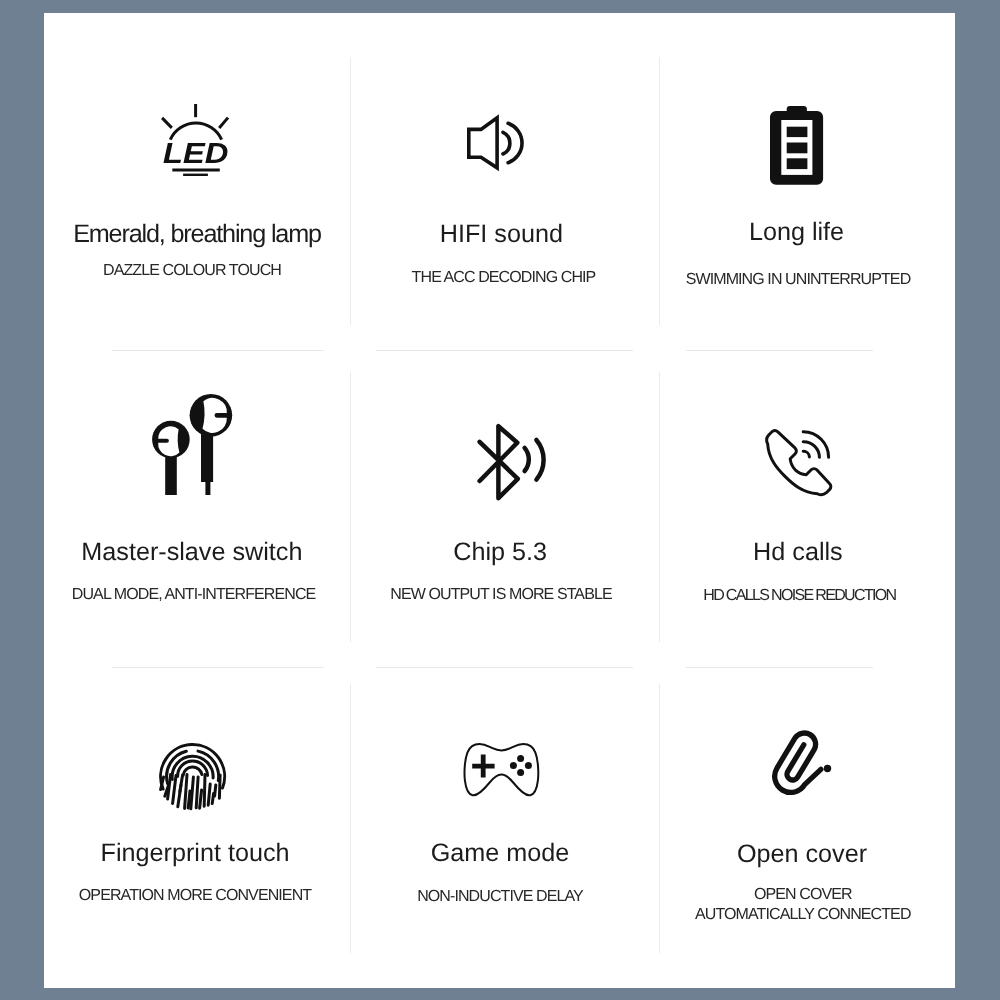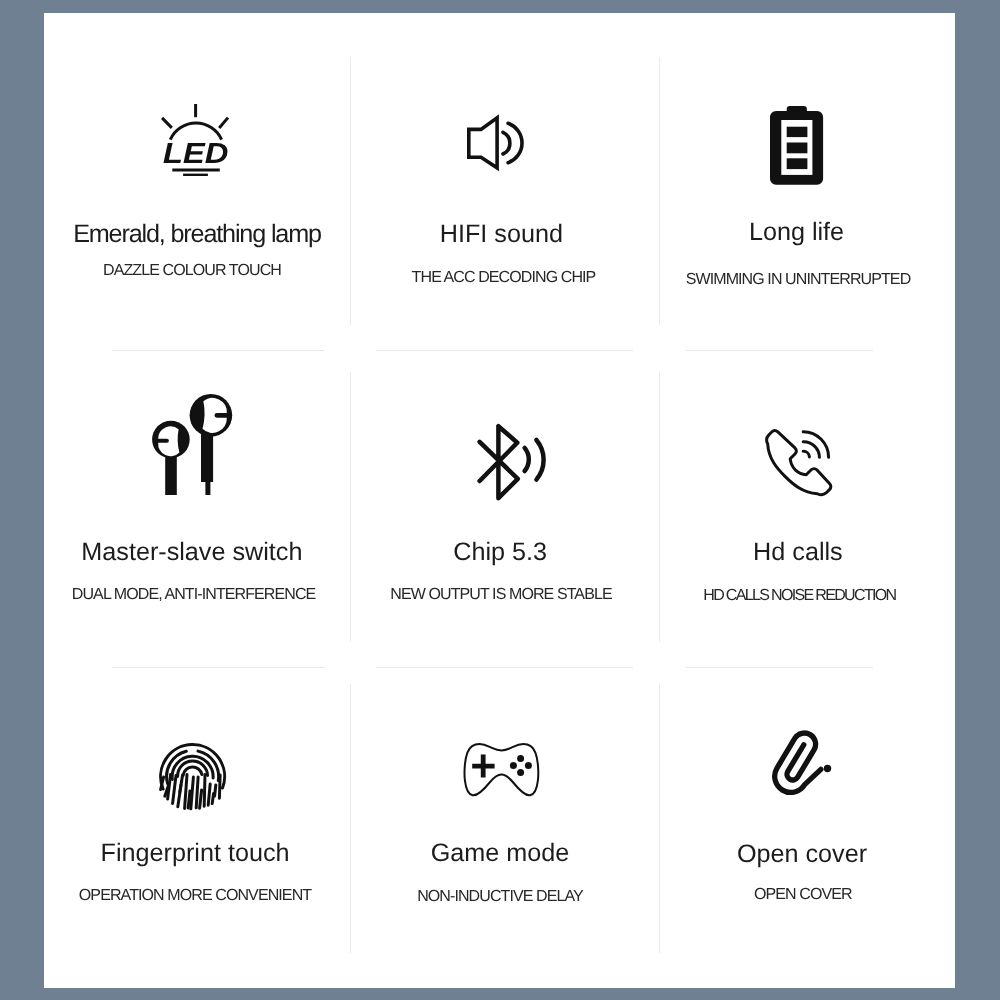--- a/index.html
+++ b/index.html
@@ -205,15 +205,16 @@
 
   <div class="tx title" style="left:151px;top:840px;">Fingerprint touch</div>
   <div class="tx sub" style="left:151px;top:883.4px;">OPERATION MORE CONVENIENT</div>
 
   <div class="tx title" style="left:456px;top:840px;">Game mode</div>
   <div class="tx sub" style="left:456px;top:883.6px;">NON-INDUCTIVE DELAY</div>
 
   <div class="tx title" style="left:758px;top:840.9px;">Open cover</div>
   <div class="tx sub2" style="left:758.8px;top:871.5px;transform:translateX(-50%);">
     <div>OPEN COVER</div>
+    <div>AUTOMATICALLY CONNECTED</div>
   </div>
 
 </div>
 
 </body></html>

